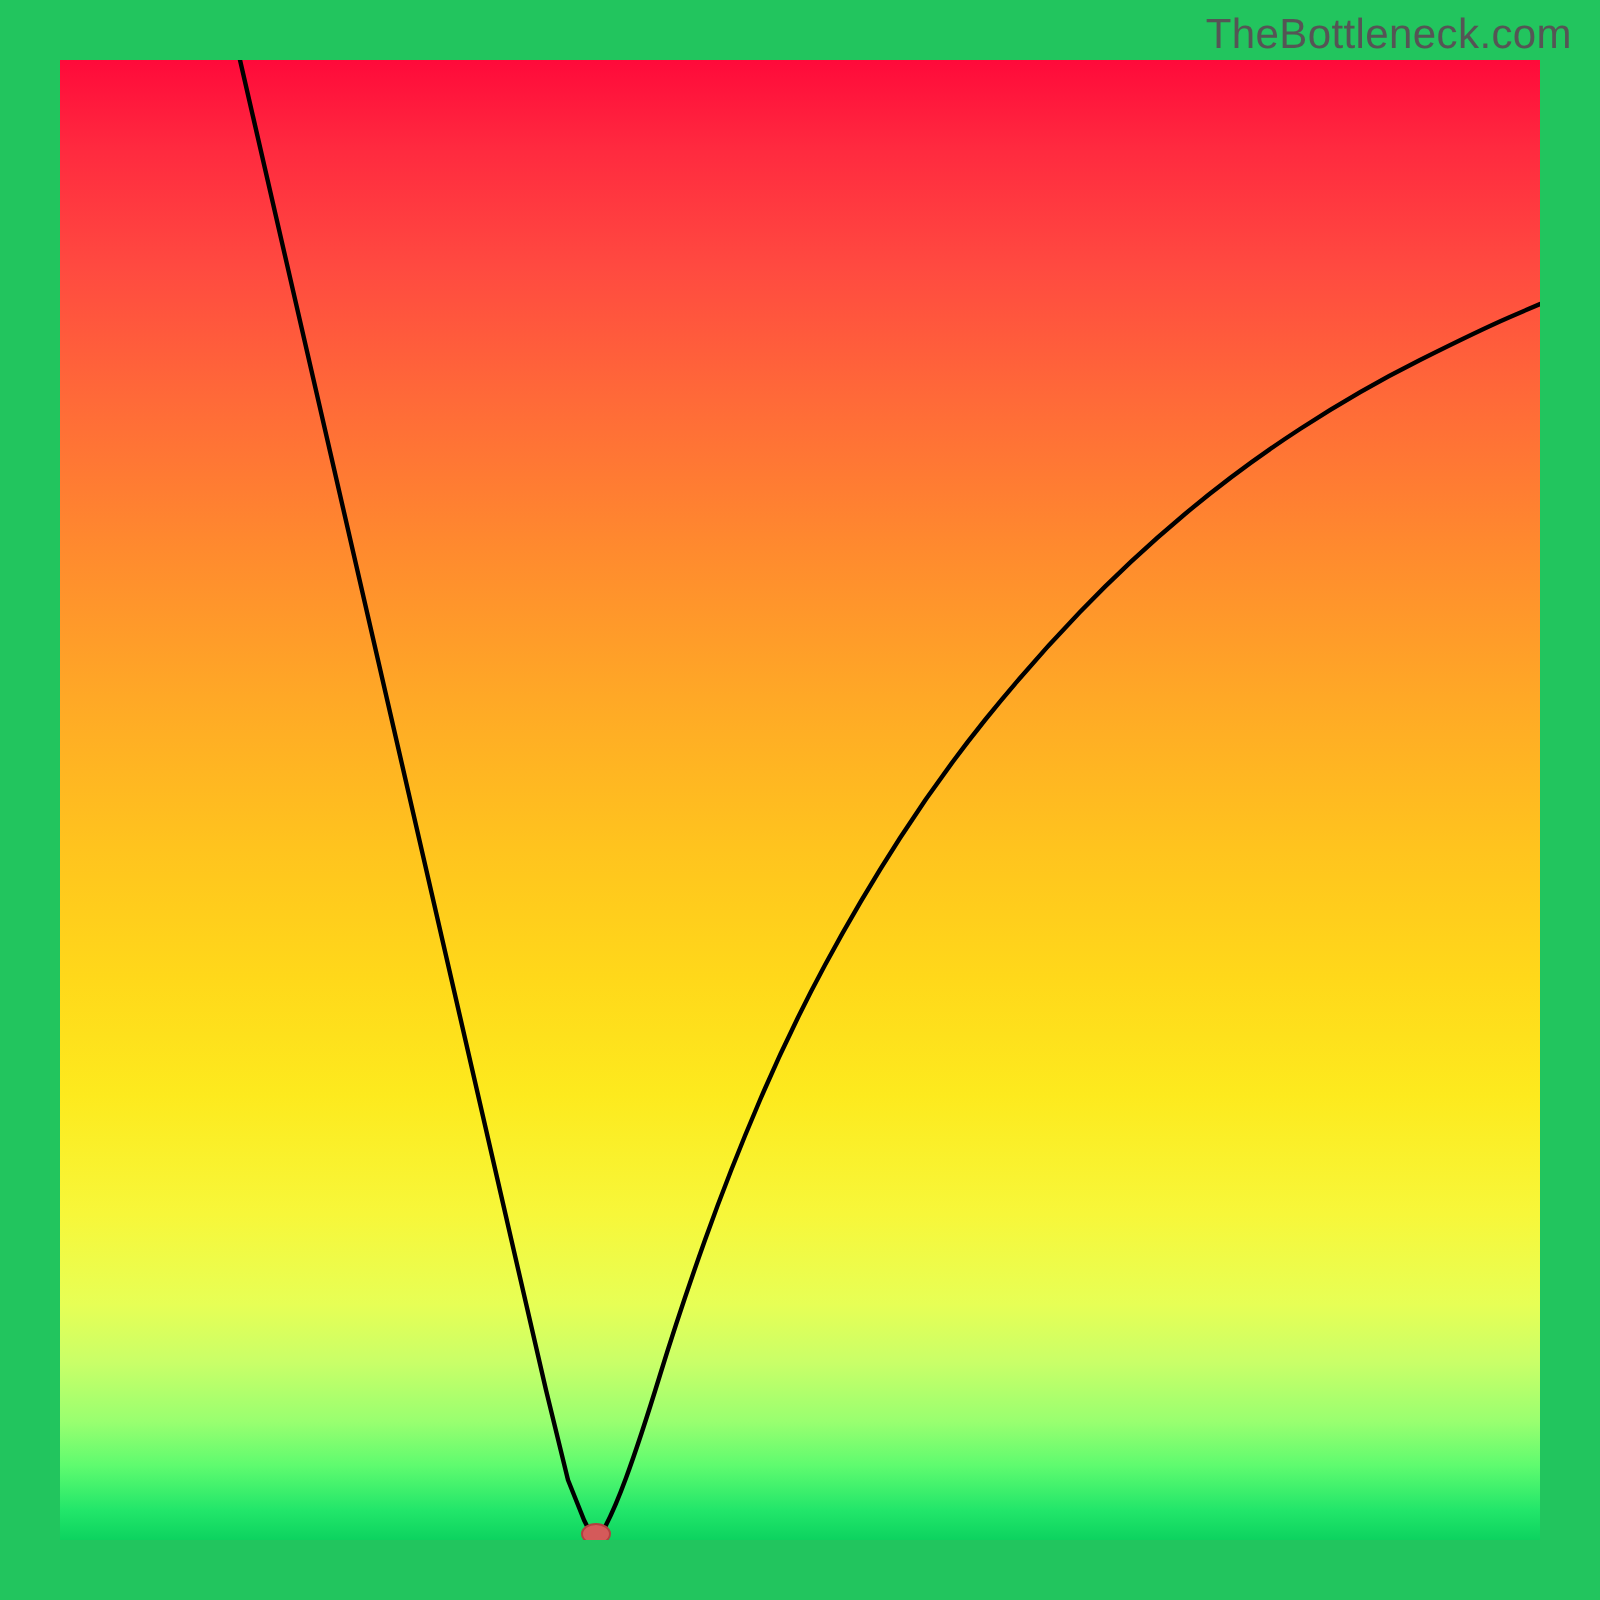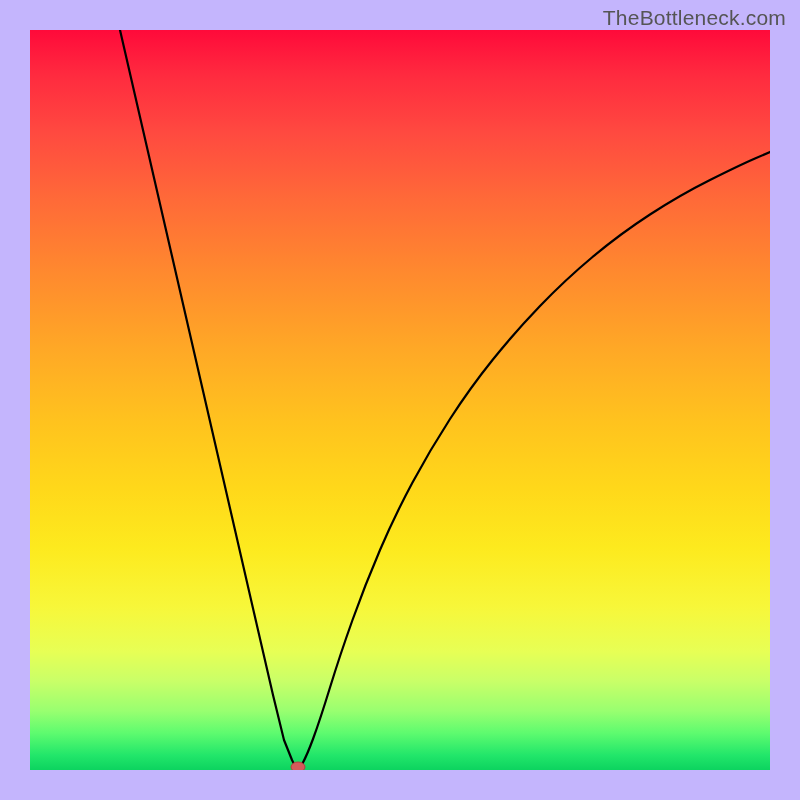--- a/index.html
+++ b/index.html
@@ -8,21 +8,21 @@
     width: 800px;
     height: 800px;
     overflow: hidden;
     background: #000;
     font-family: Arial, Helvetica, sans-serif;
   }
   .stage {
     position: relative;
     width: 800px;
     height: 800px;
-    background: #c4b5fd;
+    background: #22c55e;
   }
   .plot-area {
     position: absolute;
     left: 30px;
     top: 30px;
     width: 740px;
     height: 740px;
     
     background: linear-gradient(
       to bottom,

